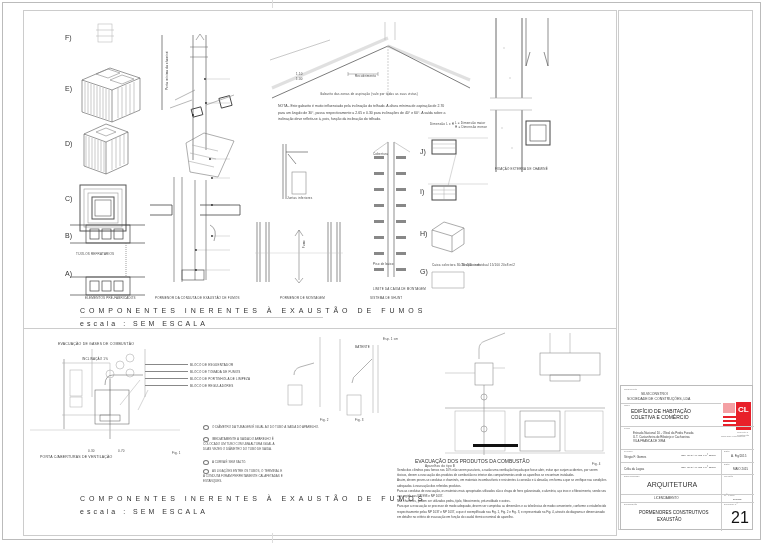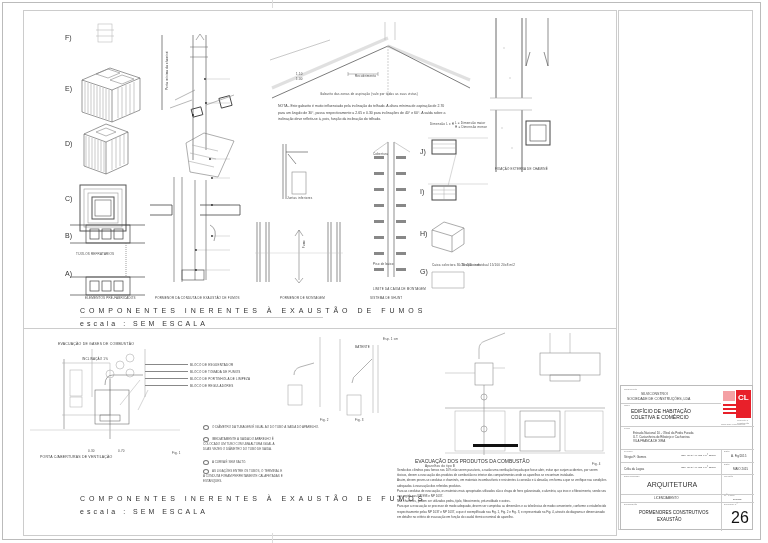--- a/index.html
+++ b/index.html
@@ -17,21 +17,21 @@
   .scale-text { position: absolute; font-size: 7px; letter-spacing: 3px; color: #333; white-space: nowrap; }
   .caption { position: absolute; font-size: 3px; color: #444; white-space: nowrap; letter-spacing: .2px; }
   .note { position: absolute; font-size: 3.5px; color: #444; line-height: 6.5px; width: 180px; }
   svg { position: absolute; overflow: visible; }
   
   .tb { position: absolute; left: 620px; top: 385px; width: 133px; height: 145px; border: 1px solid #bbb; background: #fff; }
   .tb-row { position: absolute; left: 0; width: 133px; border-top: 1px solid #ccc; }
   .tb-k { position: absolute; font-size: 2.5px; color: #888; }
   .tb-v { position: absolute; font-size: 4px; color: #444; white-space: nowrap; }
   .tb-big { position: absolute; font-size: 7px; color: #333; white-space: nowrap; }
-  .logo-box { position: absolute; left: 100px; top: 1px; width: 33px; height: 40px; }
+  .logo-box { position: absolute; left: 100px; top: 13px; width: 33px; height: 40px; }
   .page-num { position: absolute; font-size: 16px; color: #111; }
   .legend-item { position: absolute; font-size: 3px; color: #555; white-space: nowrap; }
   .circ { display: inline-block; width: 6px; height: 5px; border: 0.5px solid #777; border-radius: 50%; margin-right: 3px; vertical-align: middle; }
 </style>
 </head>
 <body>
 
 <div class="sheet">
   <div class="outer-frame"></div>
   <div class="frame-main"></div>
@@ -385,17 +385,17 @@
     <div class="tb-row" style="top:108px;"></div>
     <div class="tb-v" style="left:33px;top:110px;font-size:3px;">LICENCIAMENTO</div>
     <div class="tb-k" style="left:103px;top:108px;">N.º Folha</div>
     <div class="tb-v" style="left:112px;top:112px;font-size:2.5px;">290815</div>
 
     <div class="tb-row" style="top:116px;"></div>
     <div class="tb-k" style="left:3px;top:117px;">Designação</div>
     <div class="tb-v" style="left:18px;top:124px;font-size:4.5px;color:#222;">PORMENORES CONSTRUTIVOS</div>
     <div class="tb-v" style="left:36px;top:131px;font-size:4.5px;color:#222;">EXAUSTÃO</div>
     <div class="tb-k" style="left:103px;top:117px;">Desenho n.º</div>
-    <div class="page-num" style="left:110px;top:123px;">26</div>
+    <div class="page-num" style="left:110px;top:123px;">21</div>
 
     <div class="abs" style="left:100px;top:63px;width:1px;height:82px;background:#ccc;"></div>
   </div>
 </div>
 
 </body></html>

